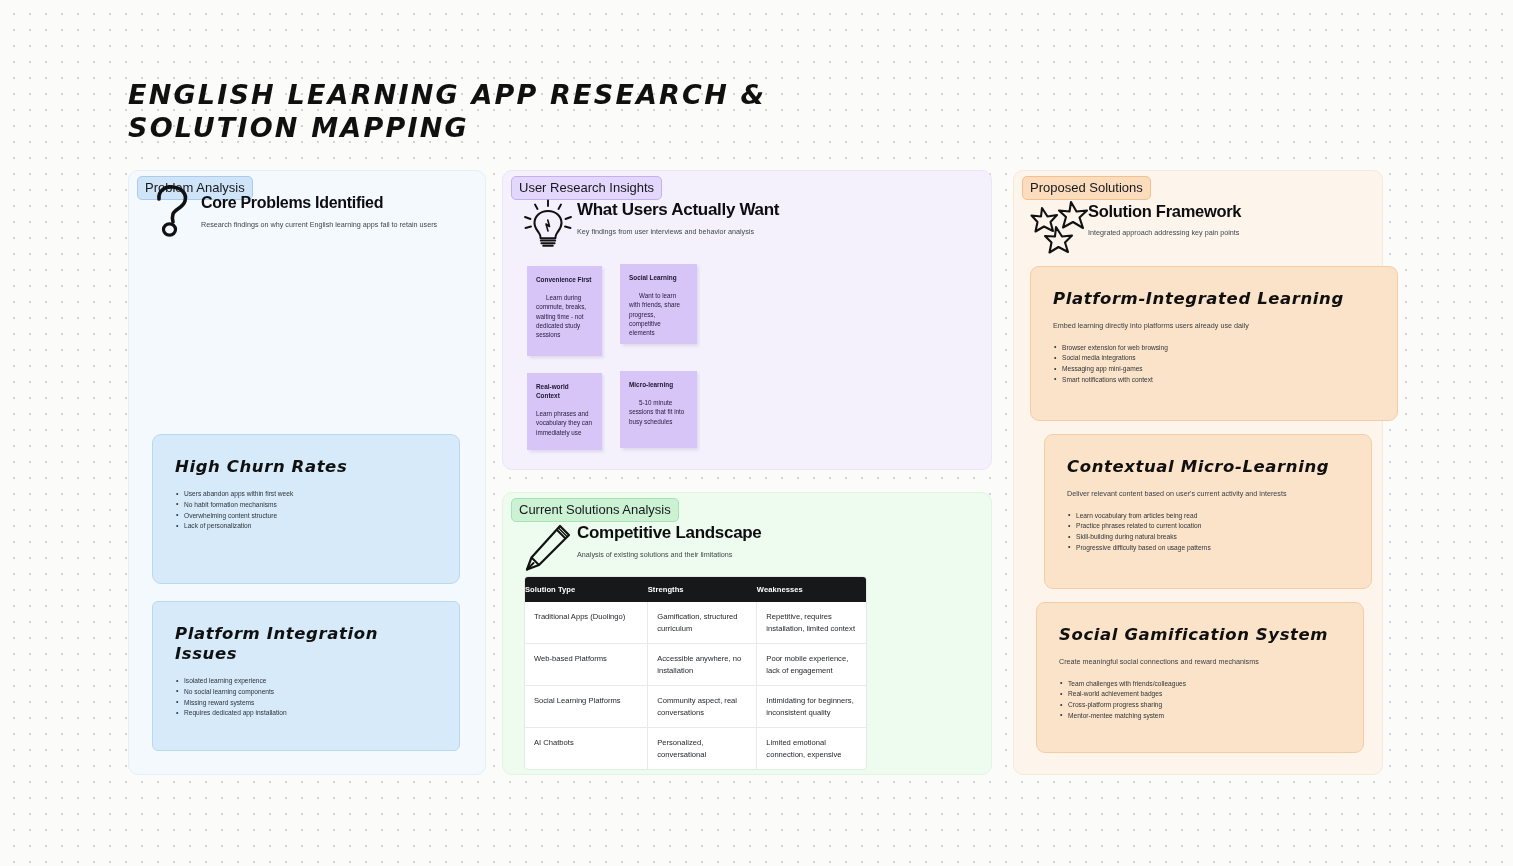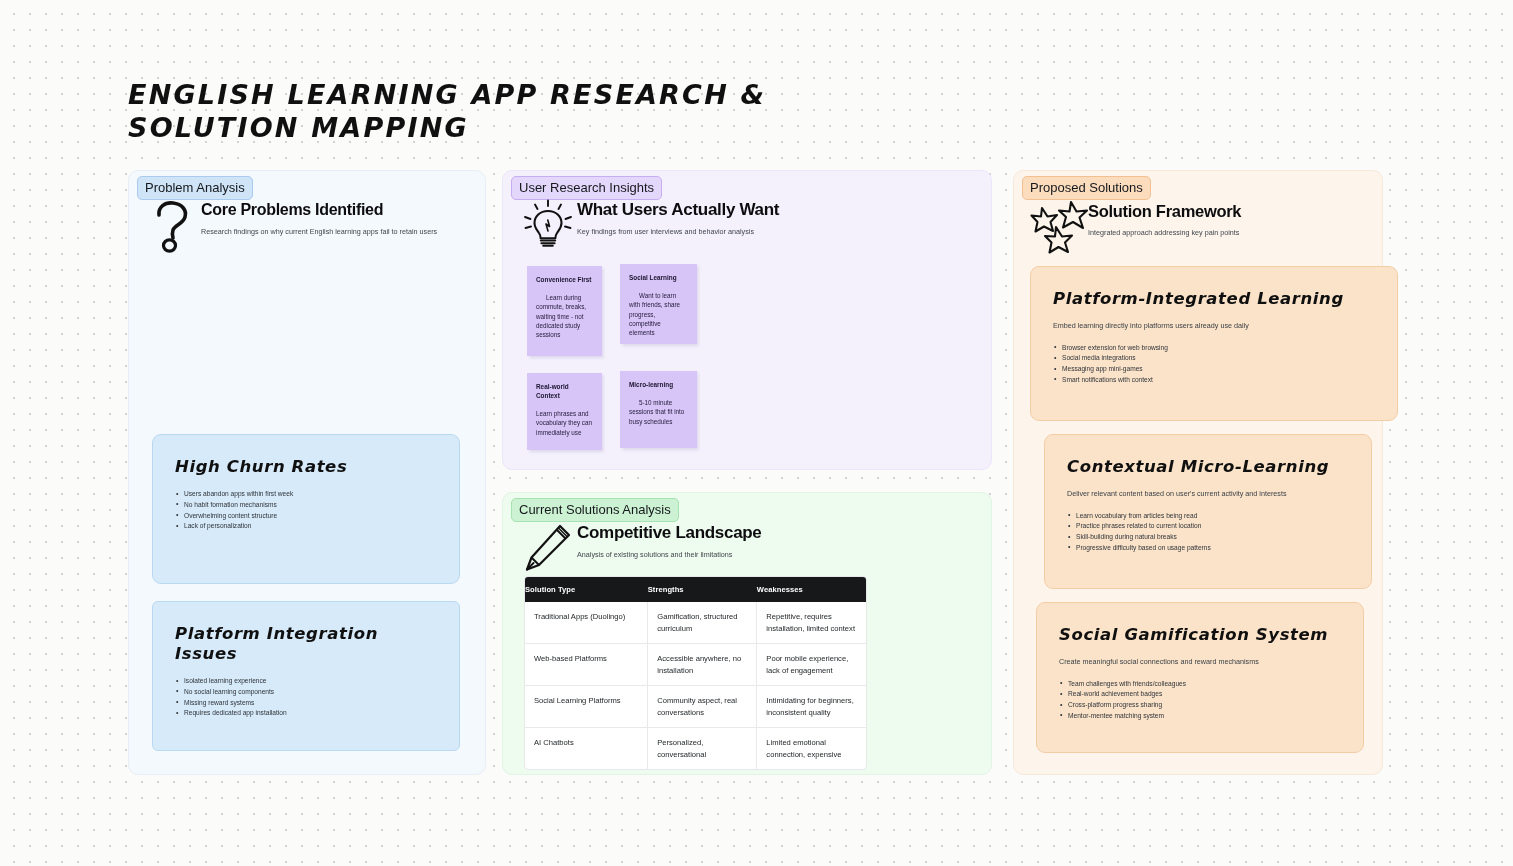--- a/index.html
+++ b/index.html
@@ -245,21 +245,21 @@
   svg { display: block; overflow: visible; }
 </style>
 </head>
 <body>
 
 <div class="board-title">ENGLISH LEARNING APP RESEARCH &amp; SOLUTION MAPPING</div>
 
 <div class="panel panel-problem">
   <div class="pill pill-blue">Problem Analysis</div>
 
-  <div class="panel-head" style="top: 26px;">
+  <div class="panel-head" style="top: 10px; align-items: center;">
     <div class="head-icon">
       <svg width="40" height="52" viewBox="0 0 40 52">
         <path d="M7 15 C6 7, 13 2, 21 3 C30 4, 35 10, 33 17 C31 24, 23 25, 21 30 C20 33, 20.5 36, 21 38" fill="none" stroke="#111" stroke-width="3.6" stroke-linecap="round" stroke-linejoin="round"></path>
         <ellipse cx="17.5" cy="45.5" rx="6" ry="5.6" fill="none" stroke="#111" stroke-width="3.2"></ellipse>
       </svg>
     </div>
     <div class="head-text">
       <div class="head-title">Core Problems Identified</div>
       <div class="head-sub">Research findings on why current English learning apps fail to retain users</div>
     </div>

